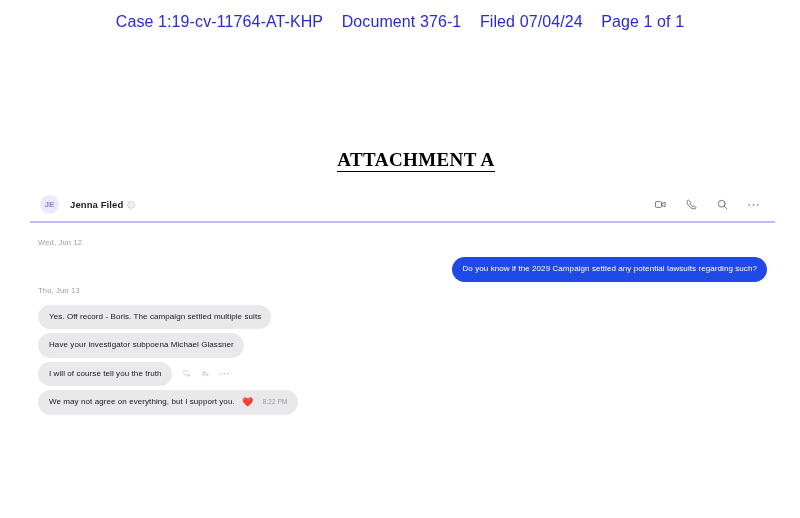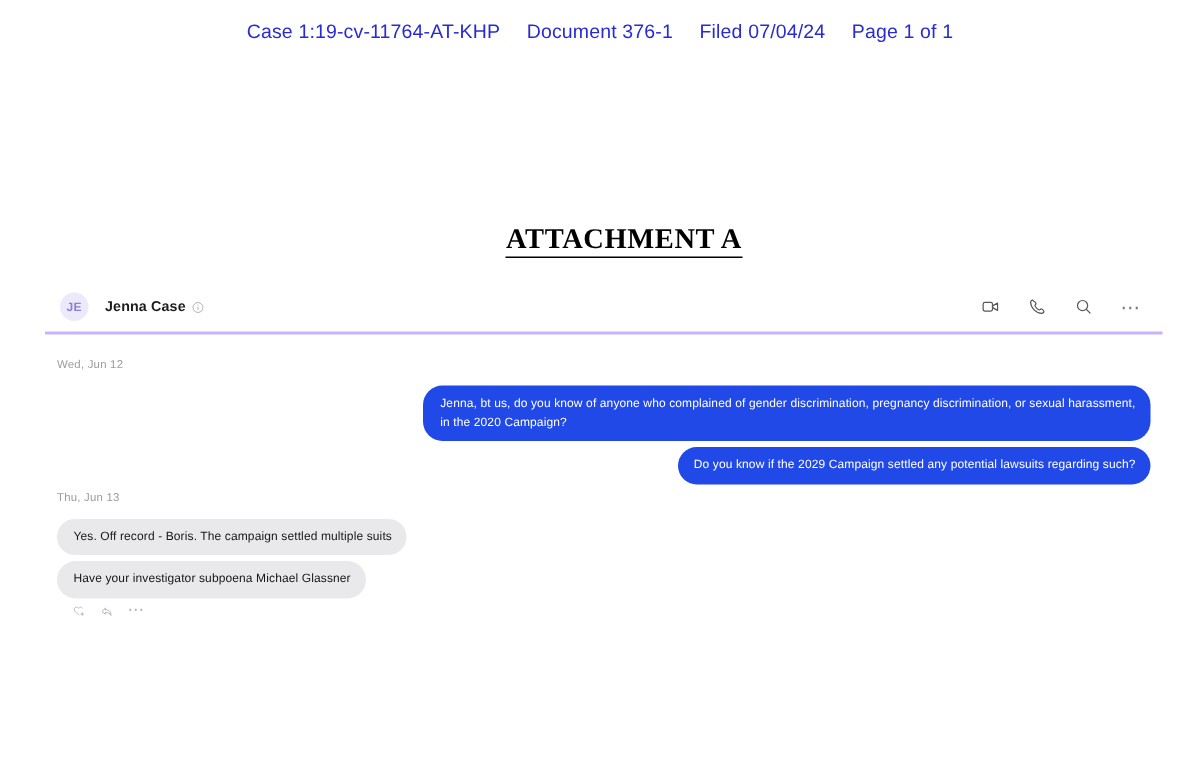--- a/index.html
+++ b/index.html
@@ -17,21 +17,21 @@
 
   
   .ecf-stamp {
     position: absolute;
     top: 13px;
     left: 0;
     width: 800px;
     text-align: center;
     color: #2a2ad4;
     font-family: "Liberation Sans", sans-serif;
-    font-size: 13px;
+    font-size: 16px;
     font-weight: 400;
     letter-spacing: 0.1px;
     white-space: nowrap;
   }
   .ecf-stamp span {
     display: inline-block;
   }
   .ecf-gap { width: 14px; display: inline-block; }
 
   
@@ -217,21 +217,21 @@
 </div>
 
 <div class="attachment-title">
   <u>ATTACHMENT A</u>
 </div>
 
 <div class="chat-shot">
 
   <div class="chat-header">
     <div class="avatar">JE</div>
-    <div class="contact-name">Jenna Case</div>
+    <div class="contact-name">Jenna Filed</div>
     <span class="info-icon">
       <svg width="8" height="8" viewBox="0 0 16 16" fill="none" stroke="currentColor" stroke-width="1.2">
         <circle cx="8" cy="8" r="6.6"></circle>
         <line x1="8" y1="7" x2="8" y2="11.2"></line>
         <circle cx="8" cy="4.8" r="0.75" fill="currentColor" stroke="none"></circle>
       </svg>
     </span>
 
     <div class="header-actions">
       <span class="hicon">
@@ -252,26 +252,20 @@
         </svg>
       </span>
       <span class="hicon dots-icon">⋯</span>
     </div>
   </div>
 
   <div class="thread">
 
     <div class="day-divider">Wed, Jun 12</div>
 
-    <div class="row out">
-      <div class="bubble out">
-        <span>Jenna, bt us, do you know of anyone who complained of gender discrimination, pregnancy discrimination, or sexual harassment,</span>
-        <span class="bubble-line2">in the 2020 Campaign?</span>
-      </div>
-    </div>
 
     <div class="row out">
       <div class="bubble out">
         <span>Do you know if the 2029 Campaign settled any potential lawsuits regarding such?</span>
       </div>
     </div>
 
 
     <div class="day-divider">Thu, Jun 13</div>
 
@@ -281,32 +275,44 @@
       </div>
     </div>
 
     <div class="row in">
       <div class="bubble in">
         <span>Have your investigator subpoena Michael Glassner</span>
       </div>
     </div>
 
     <div class="row in">
+      <div class="bubble in">
+        <span>I will of course tell you the truth</span>
+      </div>
       <span class="row-actions">
         <span class="ricon">
           <svg width="9" height="9" viewBox="0 0 20 20" fill="none" stroke="currentColor" stroke-width="1.3" stroke-linejoin="round" stroke-linecap="round">
             <path d="M10.4 15.4S3.4 11.4 3.4 7.3c0-2 1.6-3.4 3.3-3.4 1.4 0 2.5.9 3.1 1.9.6-1 1.7-1.9 3.1-1.9 1.1 0 2.1.5 2.7 1.4"></path>
             <line x1="15.2" y1="12.1" x2="15.2" y2="16.3"></line>
             <line x1="13.1" y1="14.2" x2="17.3" y2="14.2"></line>
           </svg>
         </span>
         <span class="ricon">
           <svg width="10" height="10" viewBox="0 0 20 20" fill="none" stroke="currentColor" stroke-width="1.3" stroke-linejoin="round" stroke-linecap="round">
             <path d="M8.3 5.1 4 9.1l4.3 4V10.6c4.3 0 6.5 1.3 7.6 4 .2-5.2-2.4-7.6-7.6-7.6z"></path>
           </svg>
         </span>
         <span class="dots-small">⋯</span>
       </span>
     </div>
 
+    <div class="row in">
+      <div class="bubble in">
+        <span>We may not agree on everything, but I support you.</span>
+        <span class="heart">❤️</span>
+        <span class="meta">
+          <span class="ts-in">8:22 PM</span>
+        </span>
+      </div>
+    </div>
 
   </div>
 </div>
 
 </body></html>

